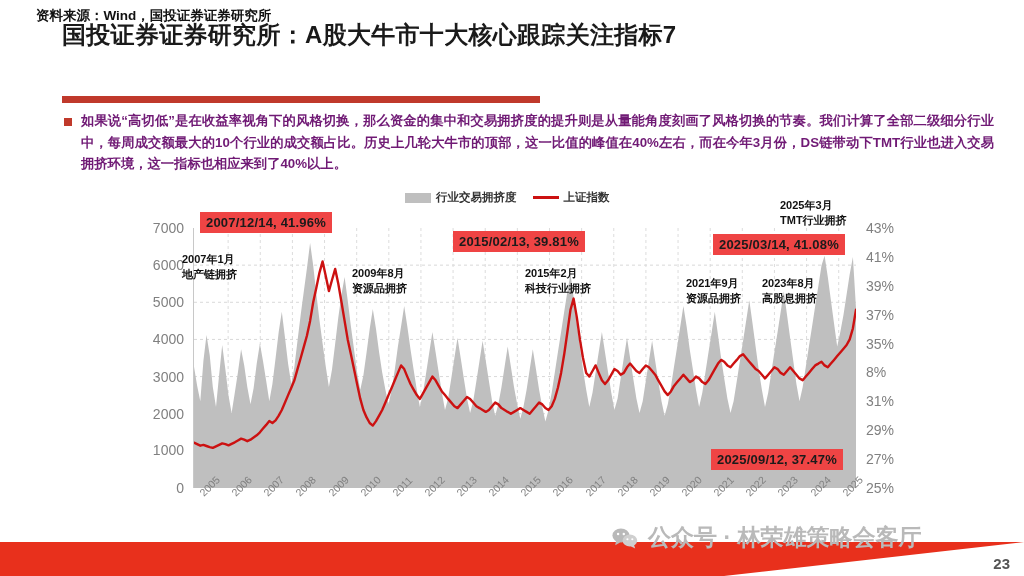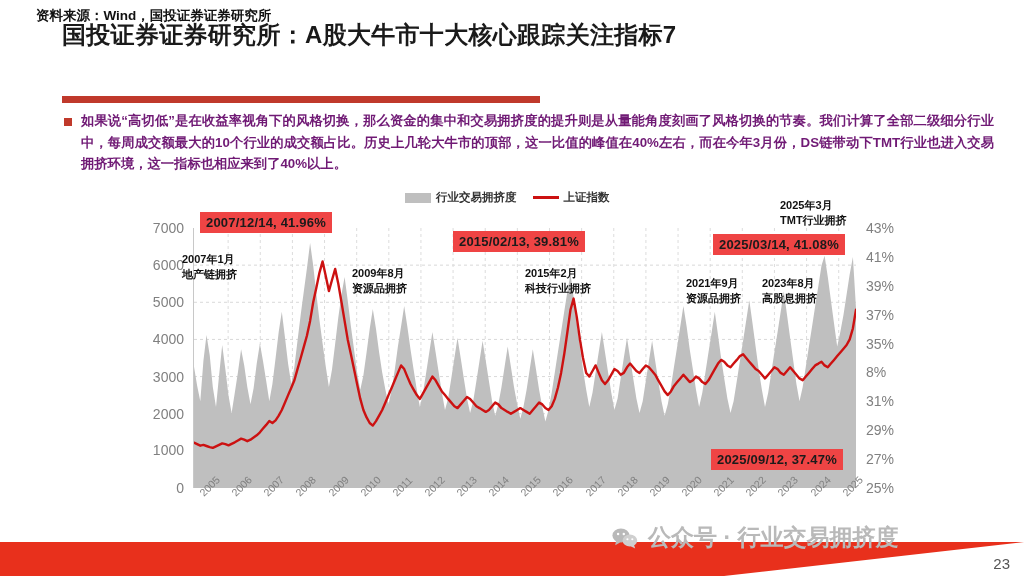--- a/index.html
+++ b/index.html
@@ -106,21 +106,21 @@
     content:""; position:absolute; right:0; top:0;
     width:300px; height:34px; background:#ffffff;
     clip-path:polygon(100% 0, 100% 100%, 0 100%);
   }
   .footer-text {
     position:absolute; left:36px; top:7px;
     font-size:13.5px; font-weight:bold; color:#111; z-index:2;
   }
   .page-num {
     position:absolute; right:14px; bottom:4px;
-    font-size:15px; font-weight:normal; color:#555; z-index:3;
+    font-size:15px; font-weight:bold; color:#555; z-index:3;
   }
 
   .watermark {
     position:absolute; left:612px; top:522px;
     display:flex; align-items:center; gap:10px;
     font-size:23px; color:#b9b9b9; font-weight:bold;
     z-index:4; pointer-events:none;
   }
   .wechat-ico { width:26px; height:22px; }
 </style>
@@ -269,16 +269,16 @@
   <svg class="wechat-ico" viewBox="0 0 32 26">
     <ellipse cx="11" cy="10" rx="10.5" ry="8.6" fill="#b9b9b9"></ellipse>
     <polygon points="5,16 4,22 10,18.5" fill="#b9b9b9"></polygon>
     <circle cx="7.5" cy="8" r="1.5" fill="#ffffff"></circle>
     <circle cx="14.5" cy="8" r="1.5" fill="#ffffff"></circle>
     <ellipse cx="22" cy="16" rx="9" ry="7.4" fill="#cfcfcf"></ellipse>
     <polygon points="27,21 28.5,26 23,23" fill="#cfcfcf"></polygon>
     <circle cx="19" cy="14.5" r="1.3" fill="#ffffff"></circle>
     <circle cx="25" cy="14.5" r="1.3" fill="#ffffff"></circle>
   </svg>
-  <span>公众号 · 行业交易拥挤度</span>
+  <span>公众号 · 林荣雄策略会客厅</span>
 </div>
 
 <div class="page-num">23</div>
 
 </body></html>

